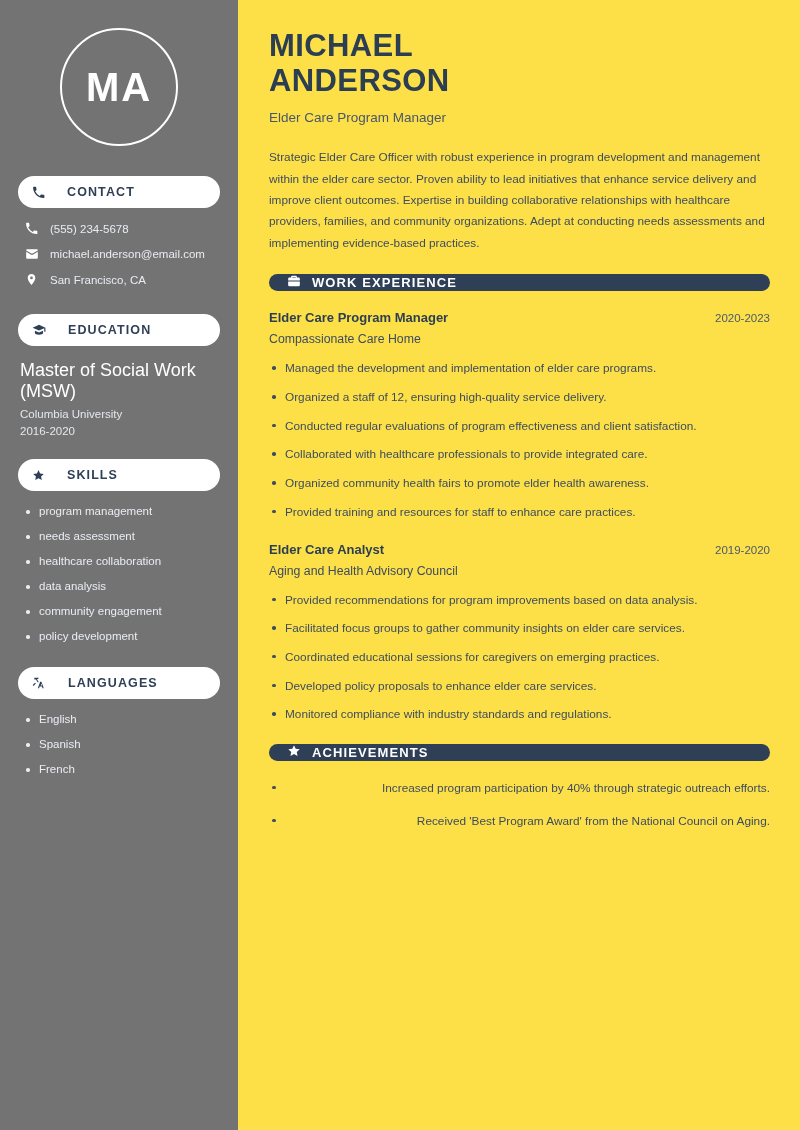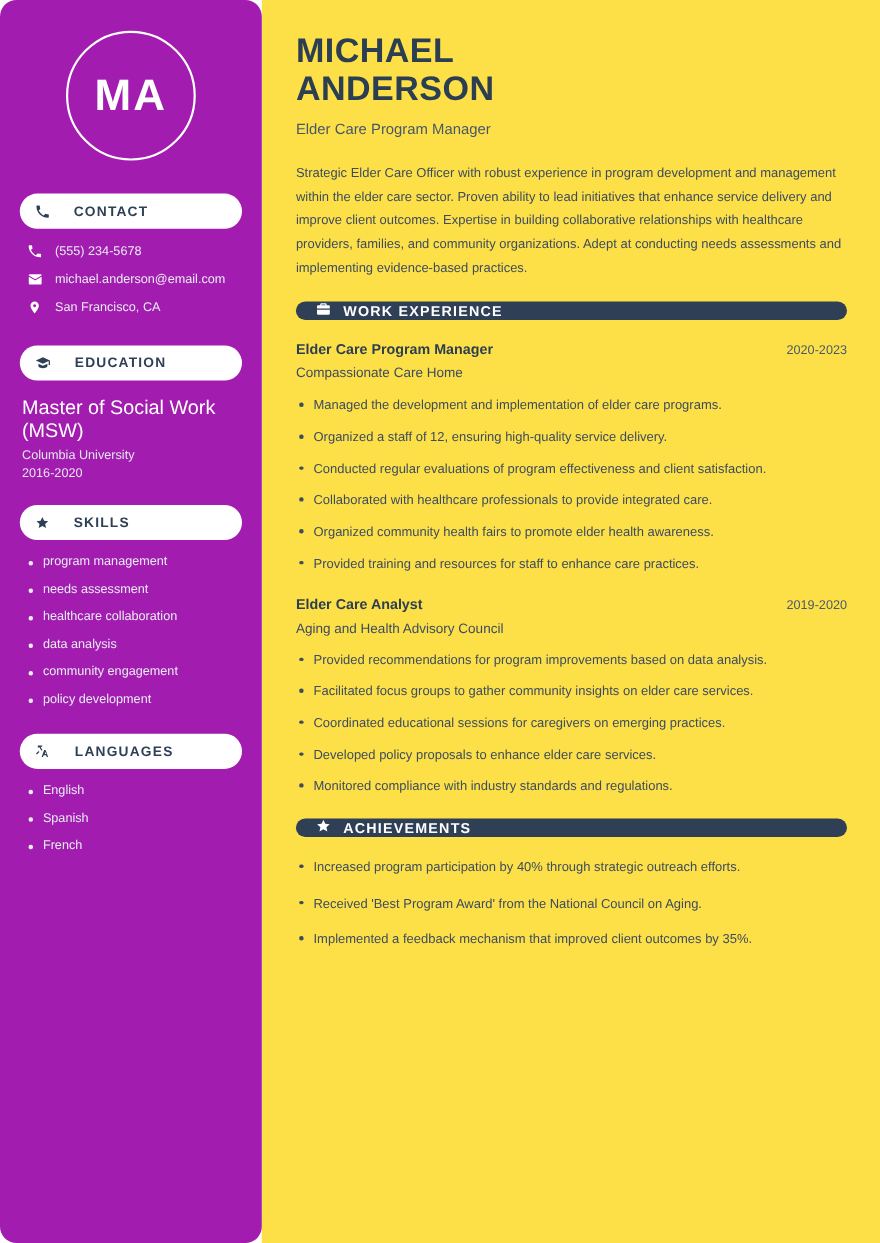--- a/index.html
+++ b/index.html
@@ -15,25 +15,24 @@
     height: 1130px;
     background: #ffffff;
     display: flex;
     overflow: hidden;
   }
 
   
   .sidebar {
     width: 238px;
     min-width: 238px;
-    background: #a21caf;
+    background: #737373;
     color: #ffffff;
     padding: 22px 18px 30px 18px;
     position: relative;
-    border-radius: 15px;
   }
   .avatar-wrap {
     display: flex;
     justify-content: center;
     margin-top: 6px;
     margin-bottom: 30px;
   }
   .avatar {
     width: 118px;
     height: 118px;
@@ -161,21 +160,21 @@
   .bullets li::before {
     content: "";
     position: absolute;
     left: 3px;
     top: 6px;
     width: 3.5px;
     height: 3.5px;
     border-radius: 50%;
     background: #3d4c60;
   }
-  .ach-list li { margin-bottom: 15px; }
+  .ach-list li { margin-bottom: 15px; text-align: right; }
 </style>
 </head>
 <body>
 
 <div class="page">
 
   <aside class="sidebar">
 
     <div class="avatar-wrap">
       <div class="avatar">MA</div>
@@ -328,17 +327,16 @@
         <svg width="14" height="14" viewBox="0 0 24 24" fill="#ffffff">
             <path d="M12 2l2.9 6.3 6.9.8-5.1 4.6 1.4 6.8L12 17.1 5.9 20.5l1.4-6.8L2.2 9.1l6.9-.8L12 2z"></path>
           </svg>
       </span>
       <span>ACHIEVEMENTS</span>
     </div>
 
     <ul class="bullets ach-list">
       <li>Increased program participation by 40% through strategic outreach efforts.</li>
       <li>Received 'Best Program Award' from the National Council on Aging.</li>
-      <li>Implemented a feedback mechanism that improved client outcomes by 35%.</li>
     </ul>
 
   </main>
 </div>
 
 </body></html>

